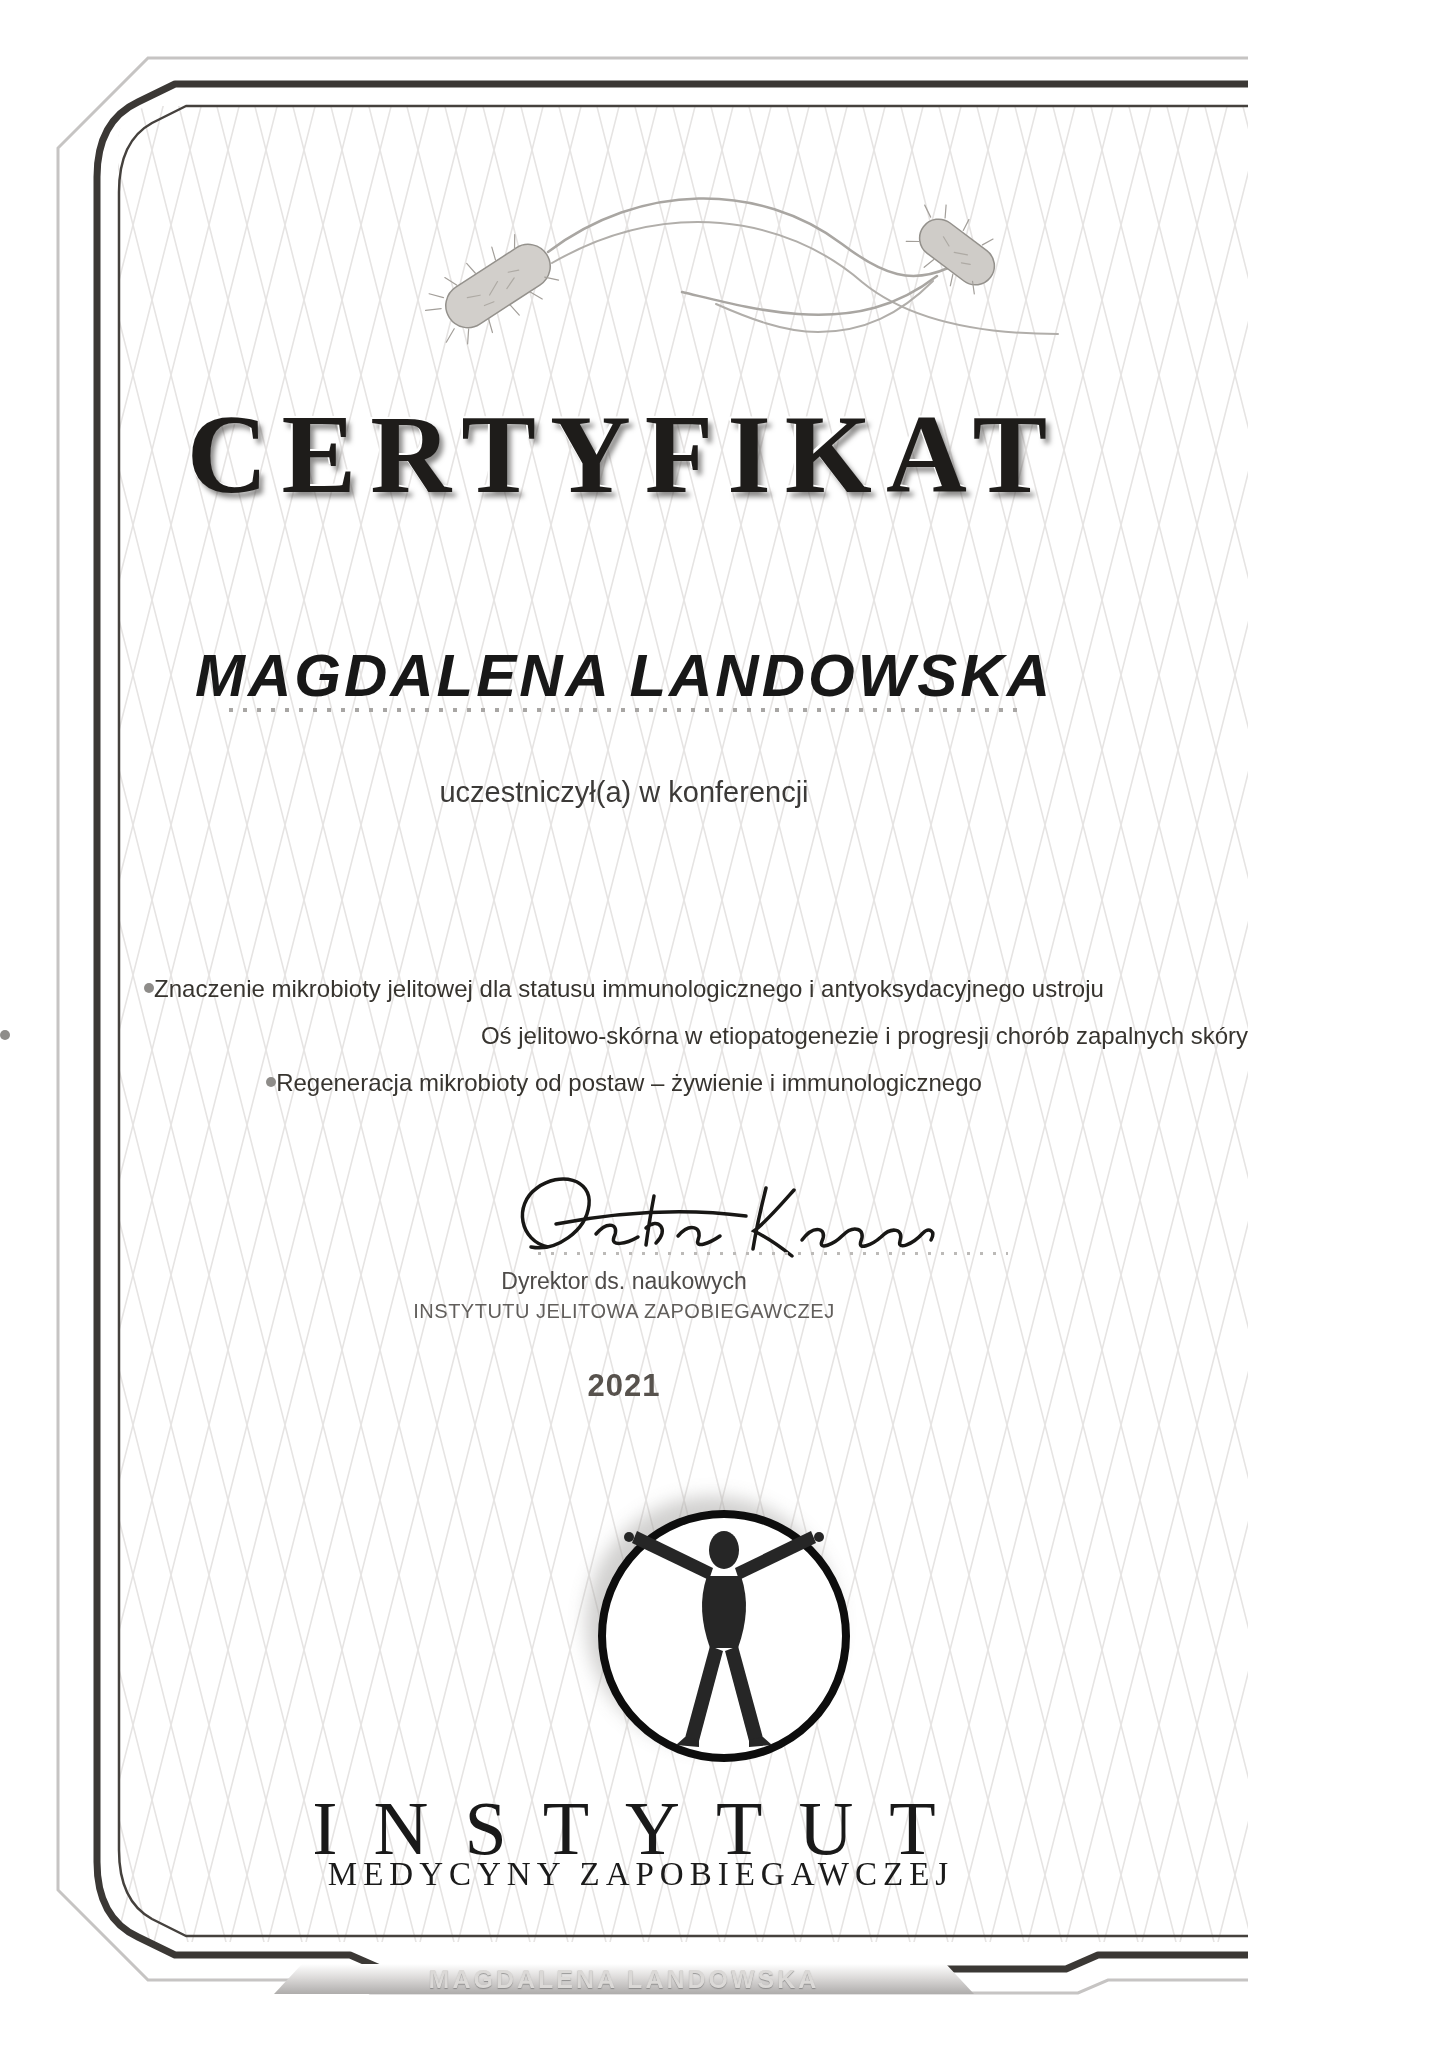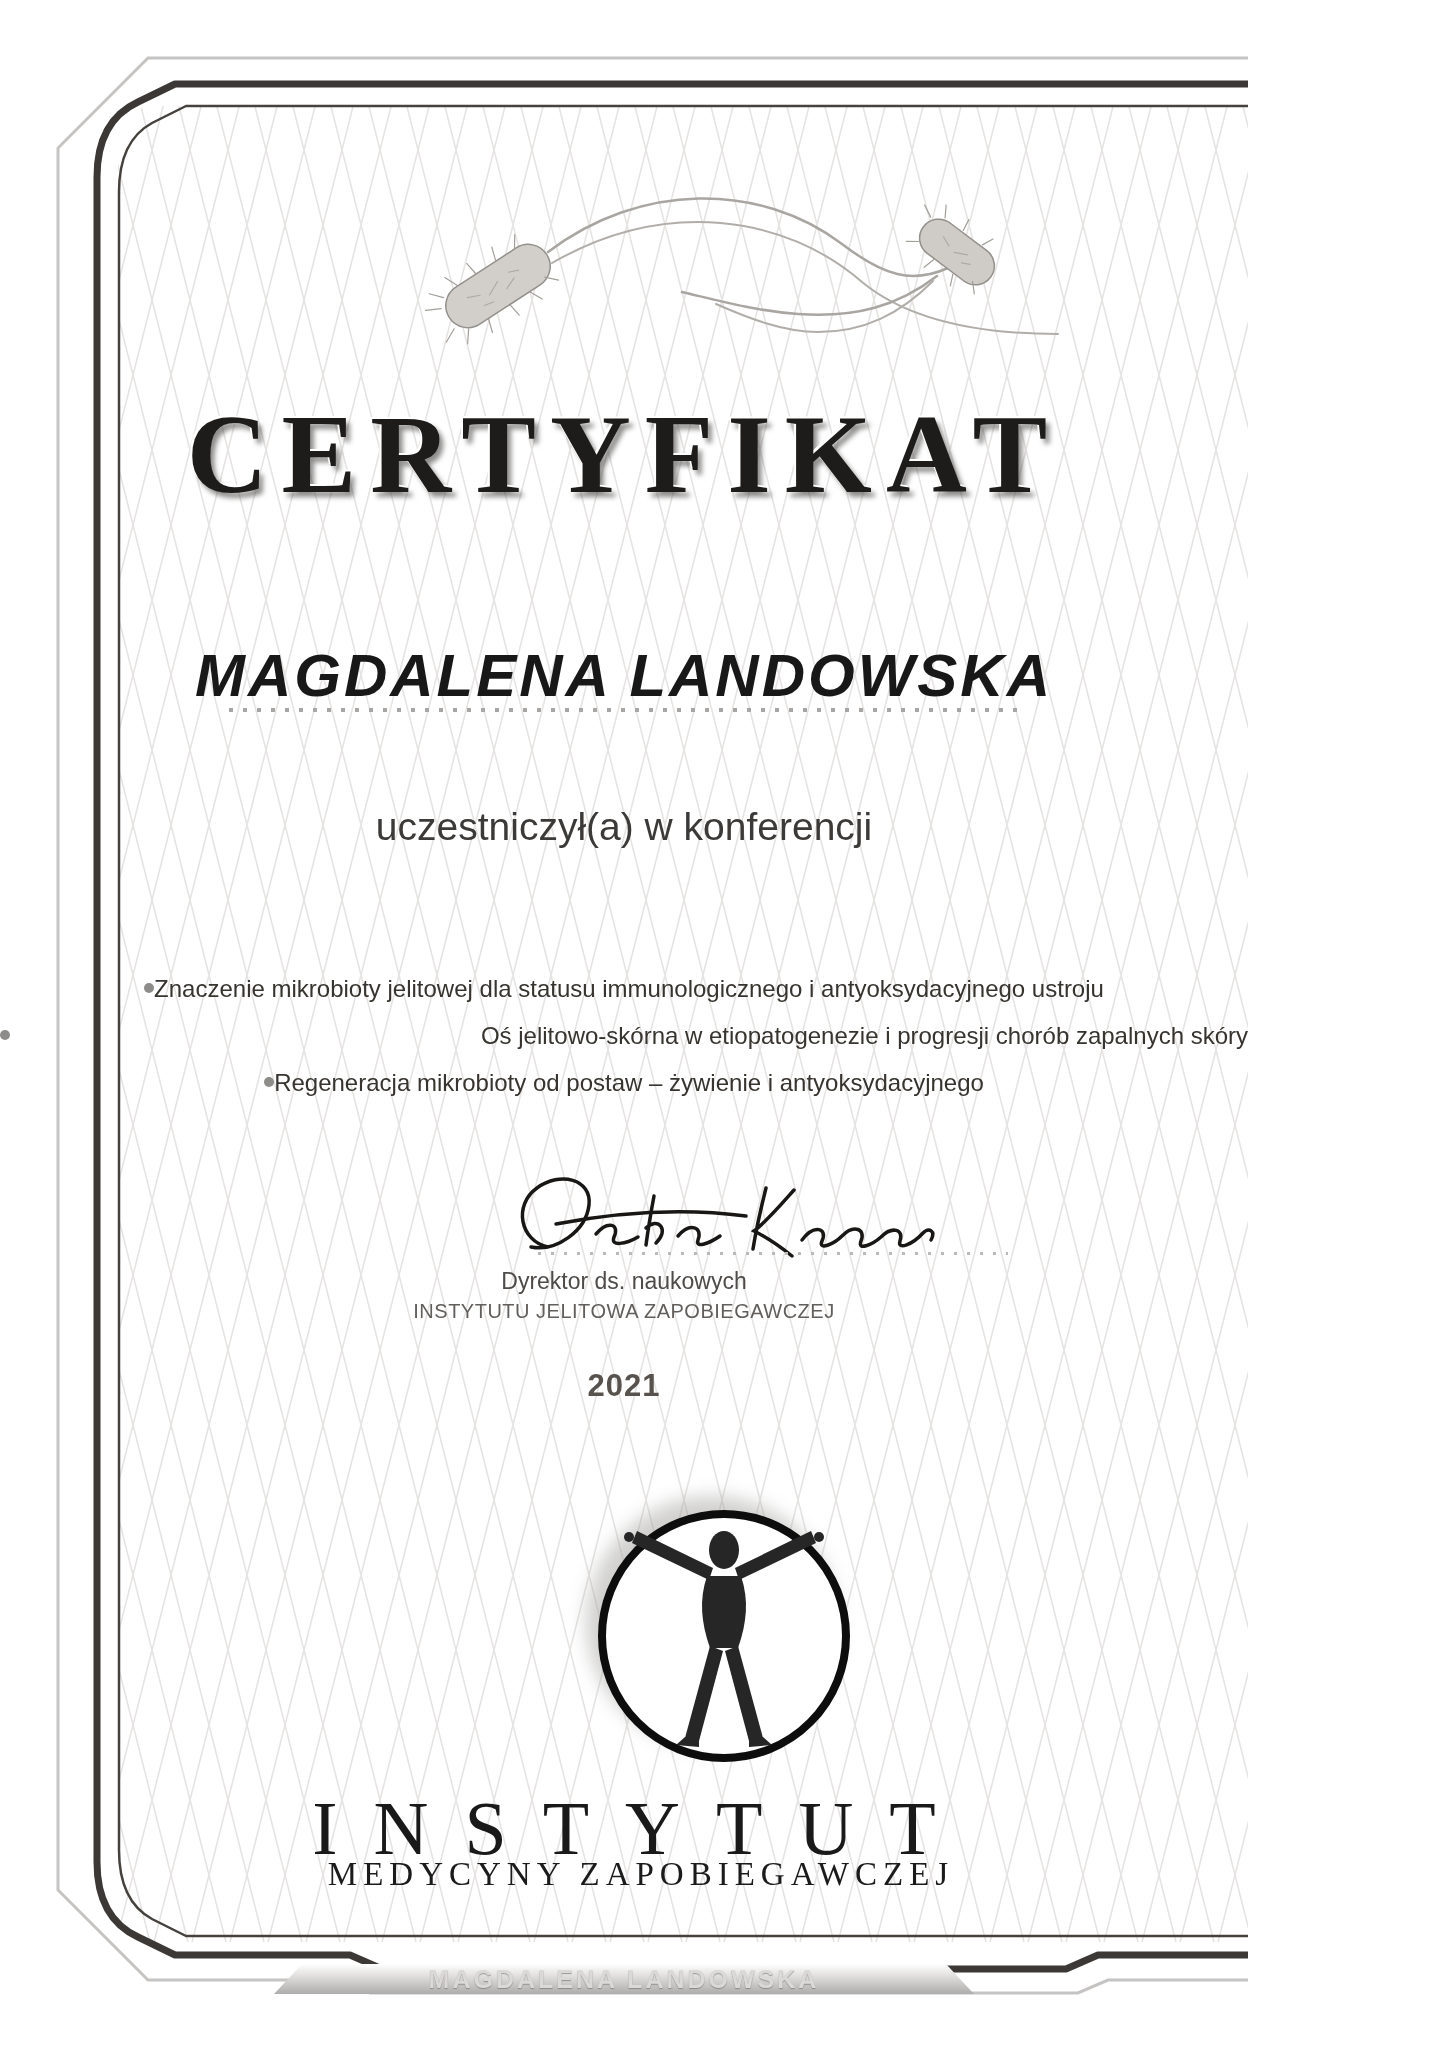--- a/index.html
+++ b/index.html
@@ -17,21 +17,21 @@
   }
   .recipient {
     top:646px; font-size:60px; font-style:italic; font-weight:700;
     letter-spacing:3px; color:#181818; line-height:1;
   }
   .name-underline {
     position:absolute; top:708px; left:50%; transform:translateX(-50%);
     width:790px; height:4px;
     background:repeating-linear-gradient(90deg,#a8a6a4 0 4px,transparent 4px 14px);
   }
-  .participation { top:804px; font-size:39px; color:#3c3a38; line-height:1.2; }
+  .participation { top:775px; font-size:29px; color:#3c3a38; line-height:1.2; }
   .conference {
     top:862px; font-size:44px; letter-spacing:4px; color:#262422;
     font-weight:400; line-height:1.1;
   }
   .topic-row {
     position:absolute; left:0; right:0; display:flex;
     justify-content:center; align-items:flex-start; 
   }
   .topic-row .dot {
     width:10px; height:10px; border-radius:50%; background:#8e8c89;
@@ -172,21 +172,21 @@
   <div class="topic-row t0">
     <span class="dot"></span>
     <span class="txt">Znaczenie mikrobioty jelitowej dla statusu immunologicznego i antyoksydacyjnego ustroju</span>
   </div>
   <div class="topic-row t1">
     <span class="dot"></span>
     <span class="txt">Oś jelitowo-skórna w etiopatogenezie i progresji chorób zapalnych skóry</span>
   </div>
   <div class="topic-row t2">
     <span class="dot"></span>
-    <span class="txt">Regeneracja mikrobioty od postaw – żywienie i antyoksydacyjnego</span>
+    <span class="txt">Regeneracja mikrobioty od postaw – żywienie i immunologicznego</span>
   </div>
 
   <span class="sr">Oskar Kaczmarek</span>
   <div class="sig-underline"></div>
   <div class="abs sig-role">Dyrektor ds. naukowych</div>
   <div class="abs sig-org">INSTYTUTU JELITOWA ZAPOBIEGAWCZEJ</div>
 
   <div class="abs year">2021</div>
 
   <div class="abs inst1">INSTYTUT</div>

